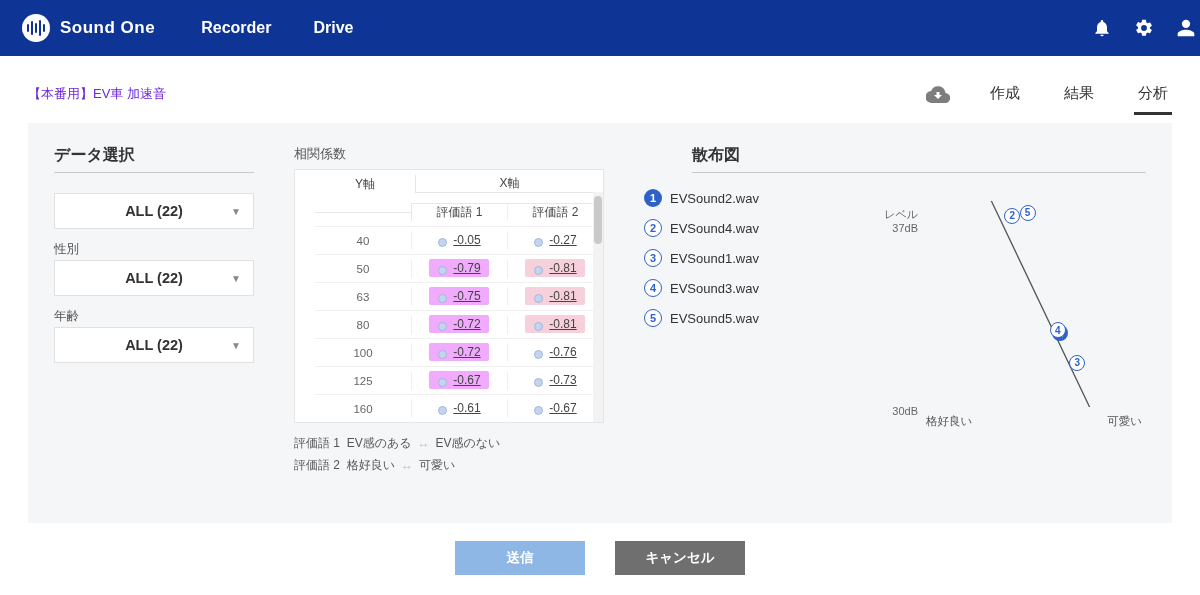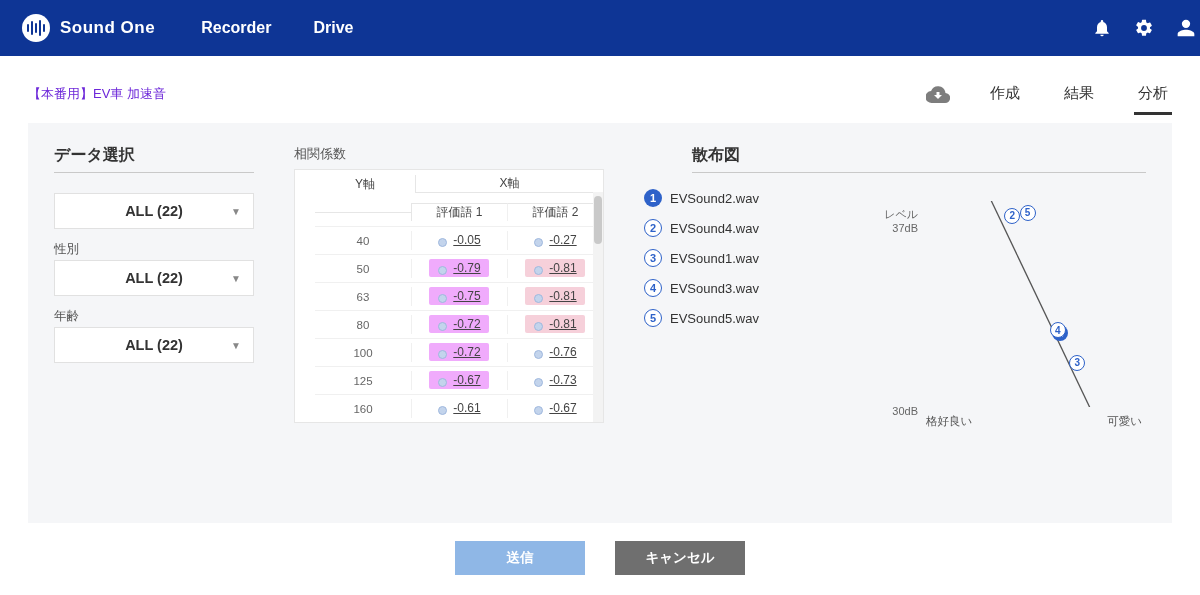--- a/index.html
+++ b/index.html
@@ -242,20 +242,24 @@
               </span></div>
             <div class="ccol cell-n" style="border-left: 1px solid rgb(240, 240, 240);"><span class="cval-wrap">
                 <span class="cval-dot"></span>
                 <span>-0.67</span>
               </span></div>
           </div>
         </div>
       <div class="scroll"></div>
       <div class="thumb"></div>
     </div>
+    <div class="legend" id="legend">
+        <div><span>評価語 1</span>&nbsp;&nbsp;<span>EV感のある</span><span class="arrow">↔</span><span>EV感のない</span></div>
+        <div><span>評価語 2</span>&nbsp;&nbsp;<span>格好良い</span><span class="arrow">↔</span><span>可愛い</span></div>
+      </div>
   </div>
 
   <div class="col-right">
     <div style="flex:1;">
       <div class="scatter-title">散布図</div>
       <div style="display:flex;">
         <div class="col-right-inner-l" id="sounds">
             <div class="sound-item">
               <span class="badge fill">1</span>
               <span>EVSound2.wav</span>

